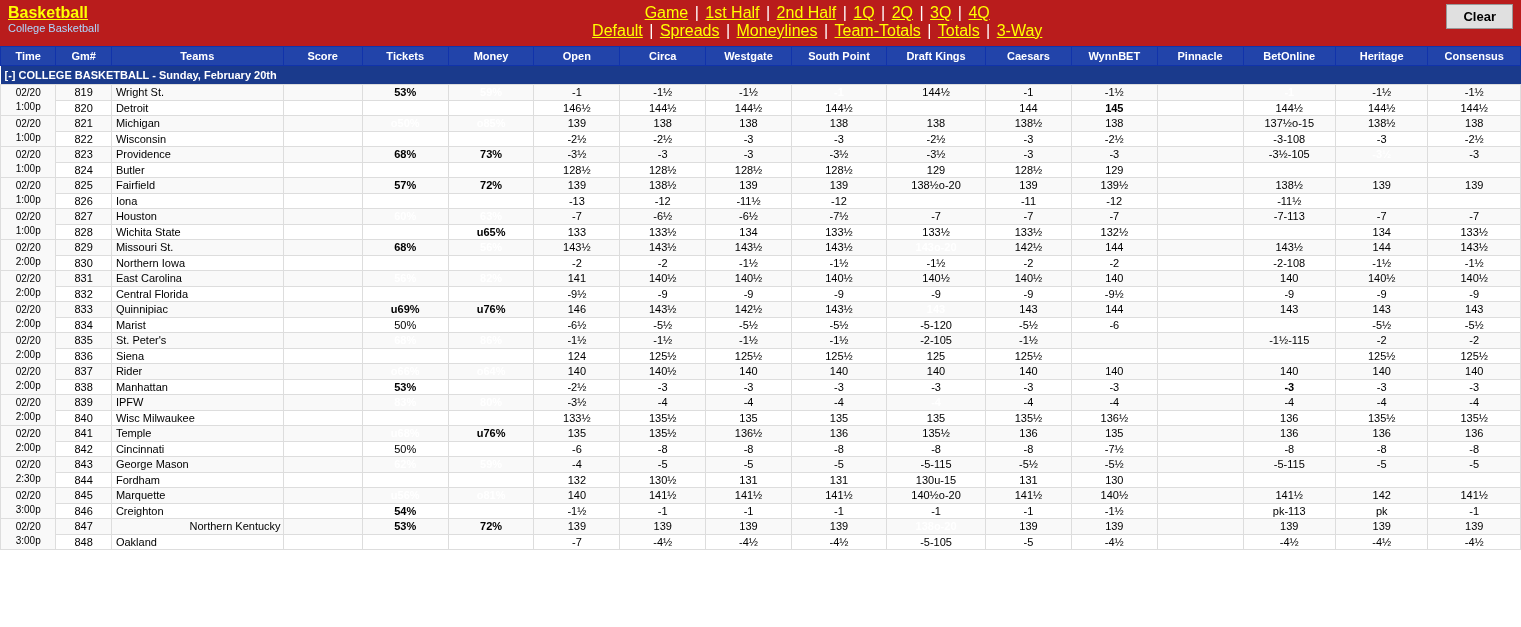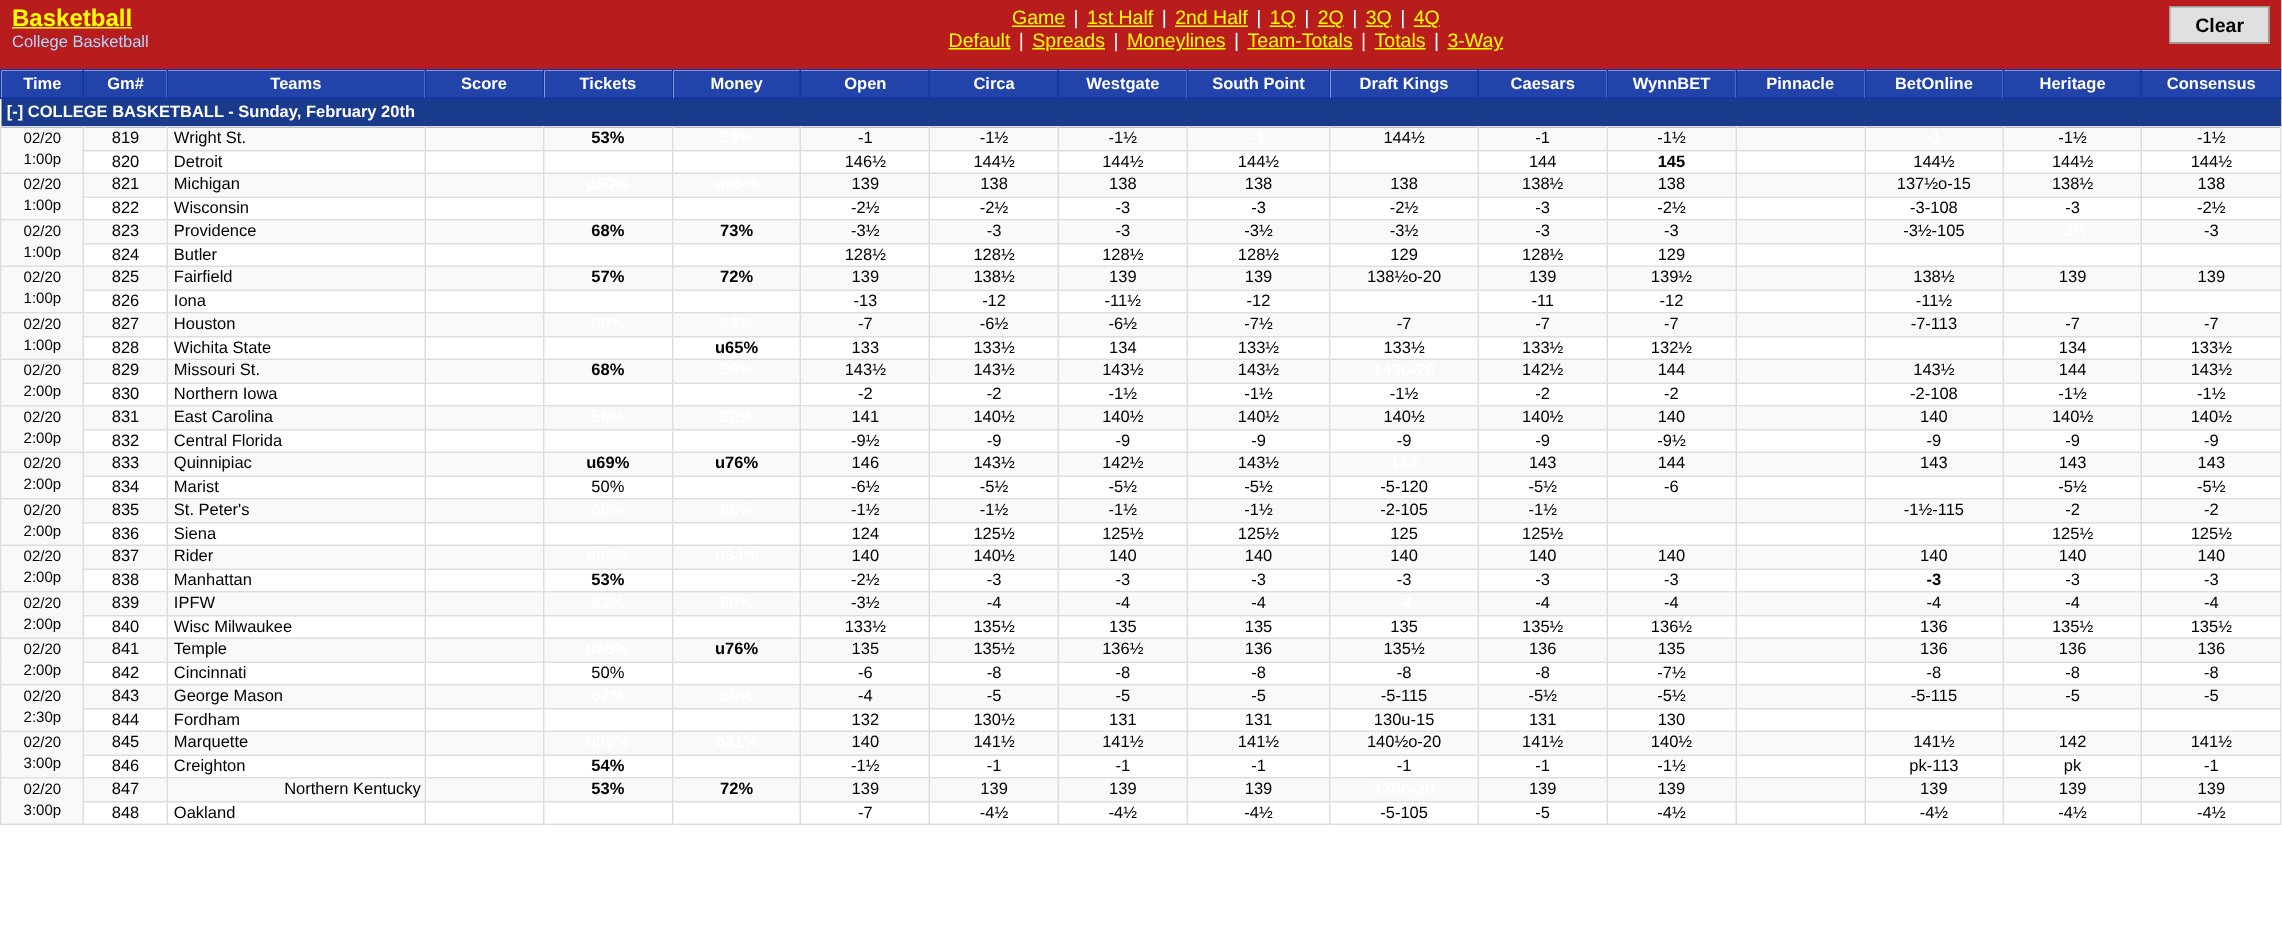--- a/index.html
+++ b/index.html
@@ -23,21 +23,21 @@
       font-weight: bold;
       text-decoration: underline;
     }
     .app-subtitle {
       color: #add8ff;
       font-size: 11px;
     }
     .header-center {
       flex: 1;
       text-align: center;
-      font-size: 13px;
+      font-size: 16px;
     }
     .header-center a, .header-center span.link {
       color: #ffff00;
       text-decoration: underline;
       cursor: pointer;
       margin: 0 2px;
     }
     .header-center span.sep { color: #fff; }
     .clear-btn {
       background: #e0e0e0;

